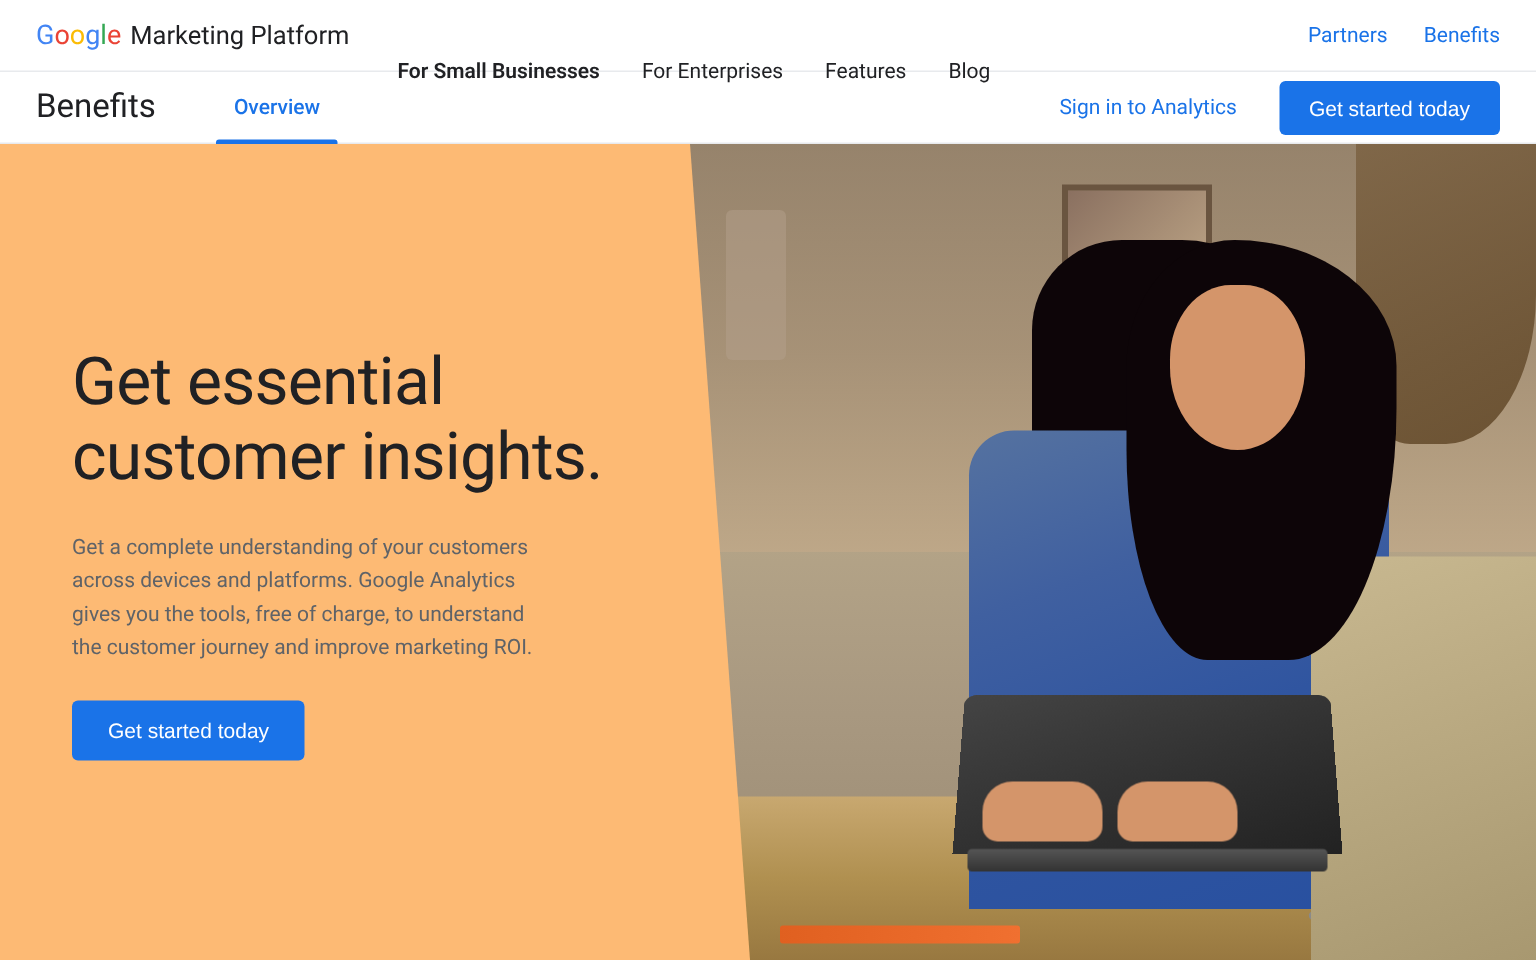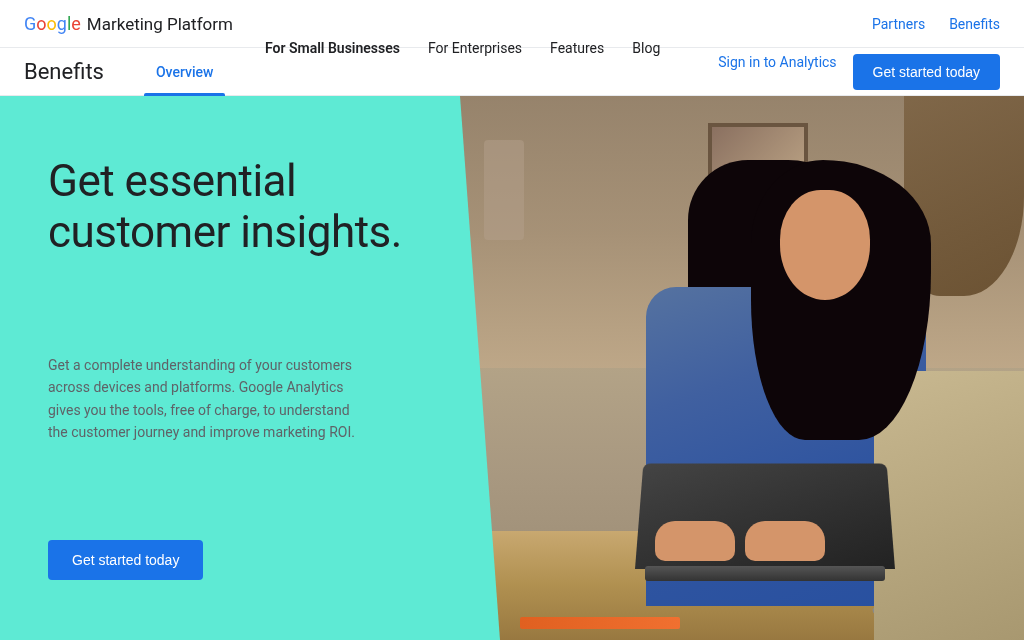--- a/index.html
+++ b/index.html
@@ -97,22 +97,22 @@
       position: absolute;
       bottom: 0;
       left: 0;
       right: 0;
       height: 3px;
       background: #1a73e8;
       border-radius: 2px 2px 0 0;
     }
     .sec-nav-right {
       display: flex;
-      align-items: flex-start;
-      gap: 16px;
+      align-items: center;
+      gap: 28px;
     }
     .sign-in-link {
       font-size: 14px;
       color: #1a73e8;
       text-decoration: none;
       cursor: pointer;
     }
     .get-started-btn {
       background: #1a73e8;
       color: #fff;
@@ -134,25 +134,25 @@
       background: #f8f9fa;
     }
 
     
     .hero-content {
       position: absolute;
       left: 0;
       top: 0;
       width: 500px;
       height: 100%;
-      background: #5eead4;
+      background: #fdba74;
       padding: 60px 48px 60px 48px;
       display: flex;
       flex-direction: column;
-      justify-content: space-between;
+      justify-content: center;
       clip-path: polygon(0 0, 92% 0, 100% 100%, 0 100%);
     }
 
     .hero-headline {
       font-size: 44px;
       font-weight: 400;
       color: #202124;
       line-height: 1.15;
       margin-bottom: 24px;
       letter-spacing: -0.5px;

